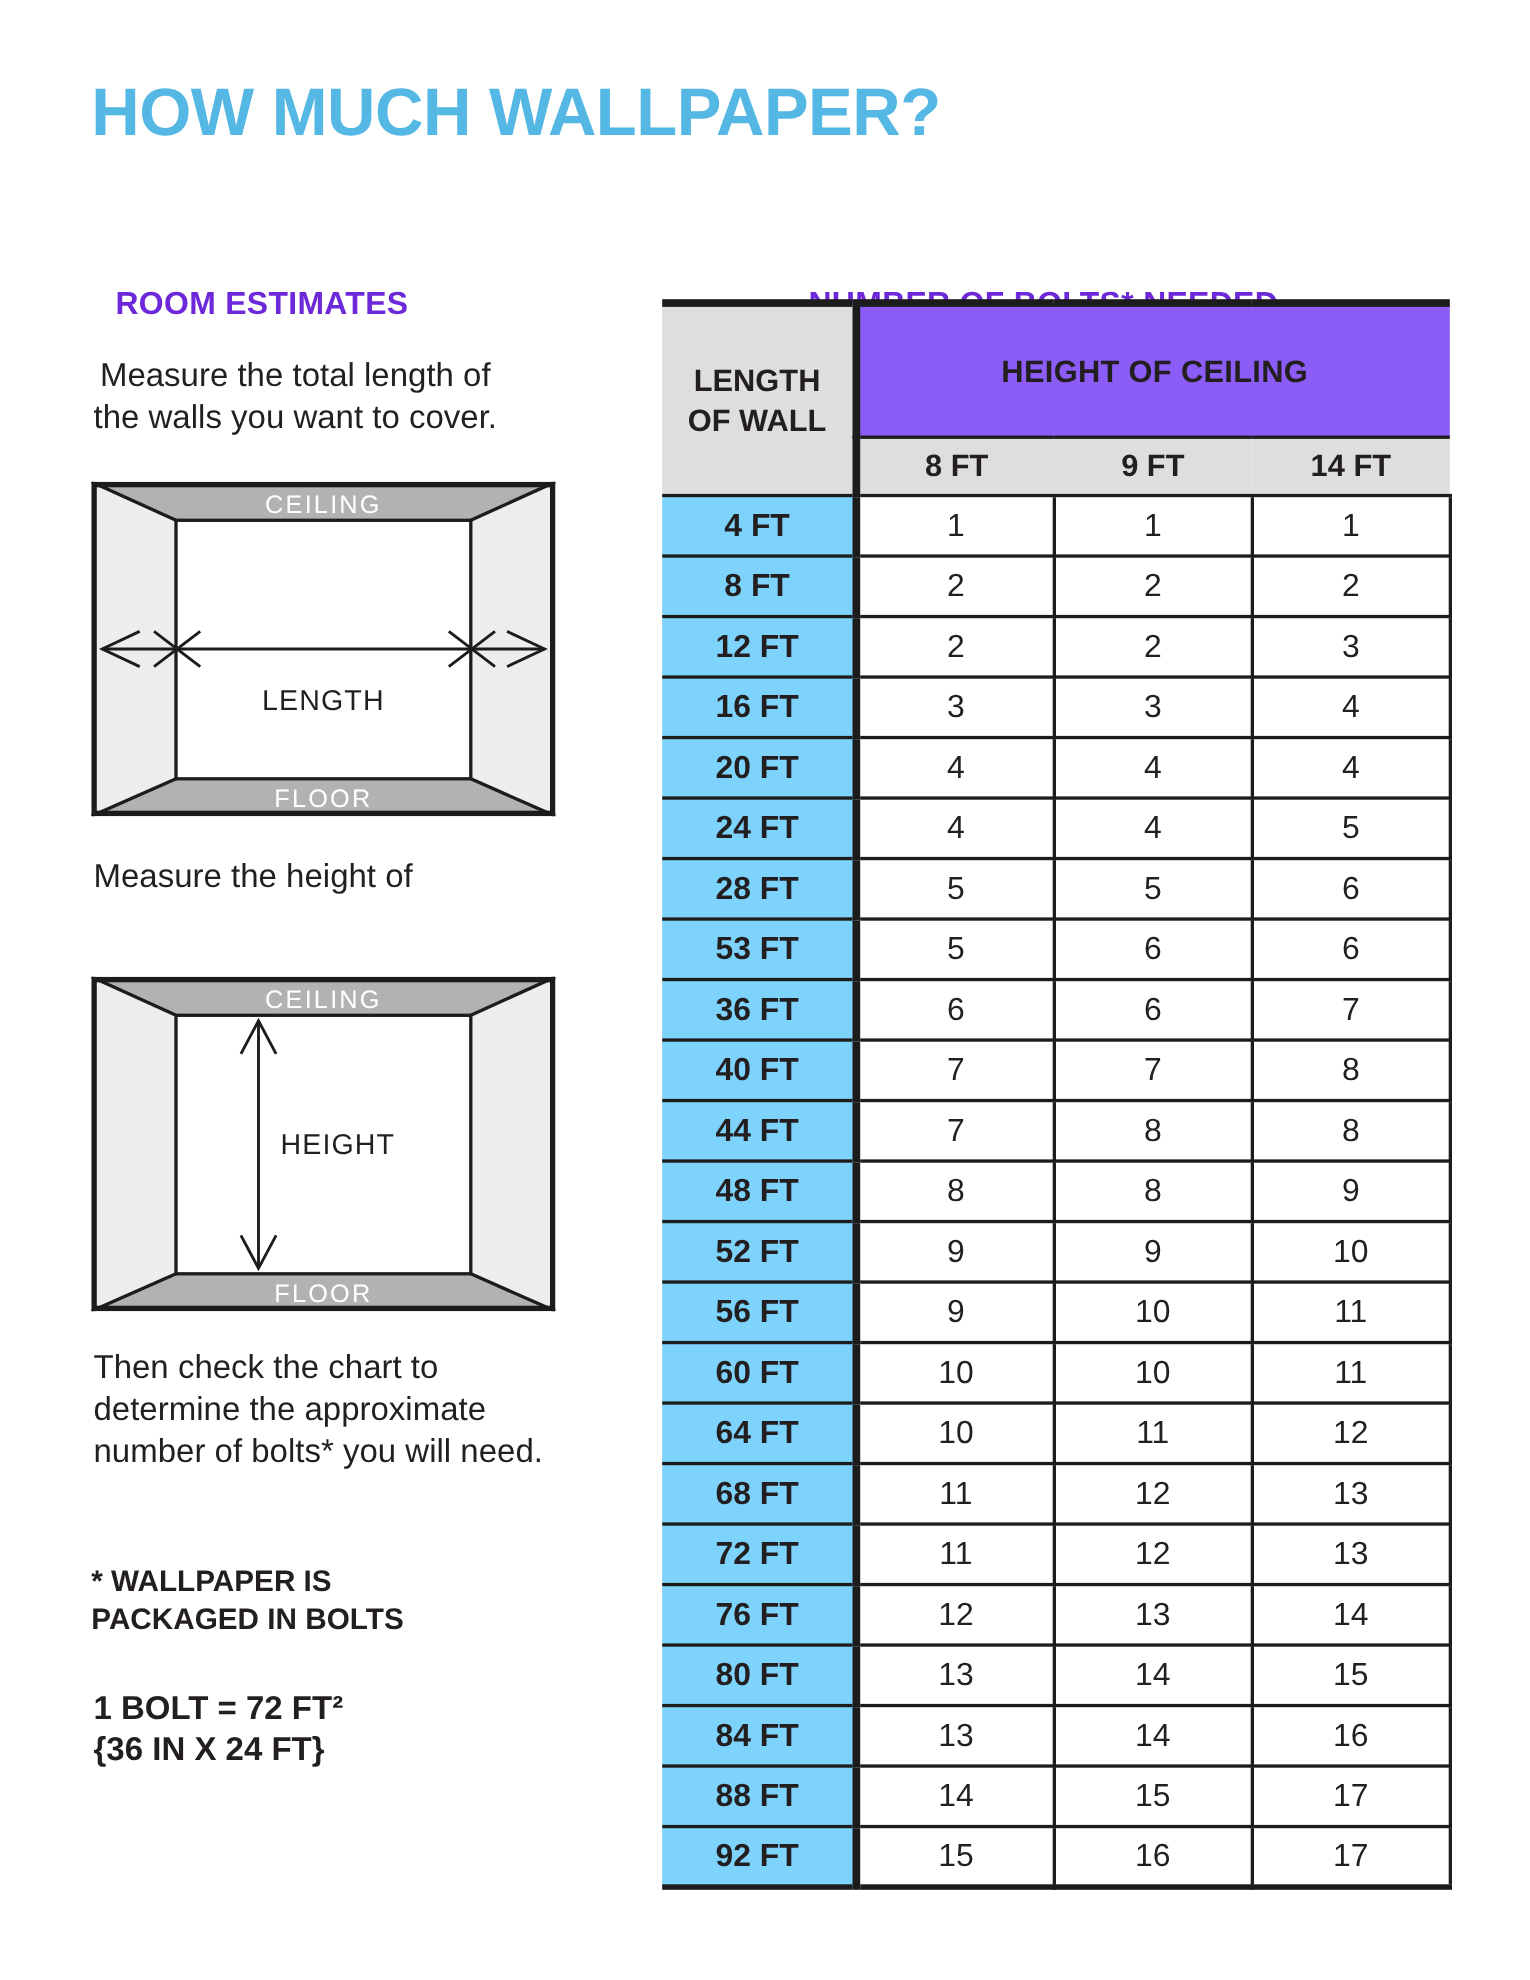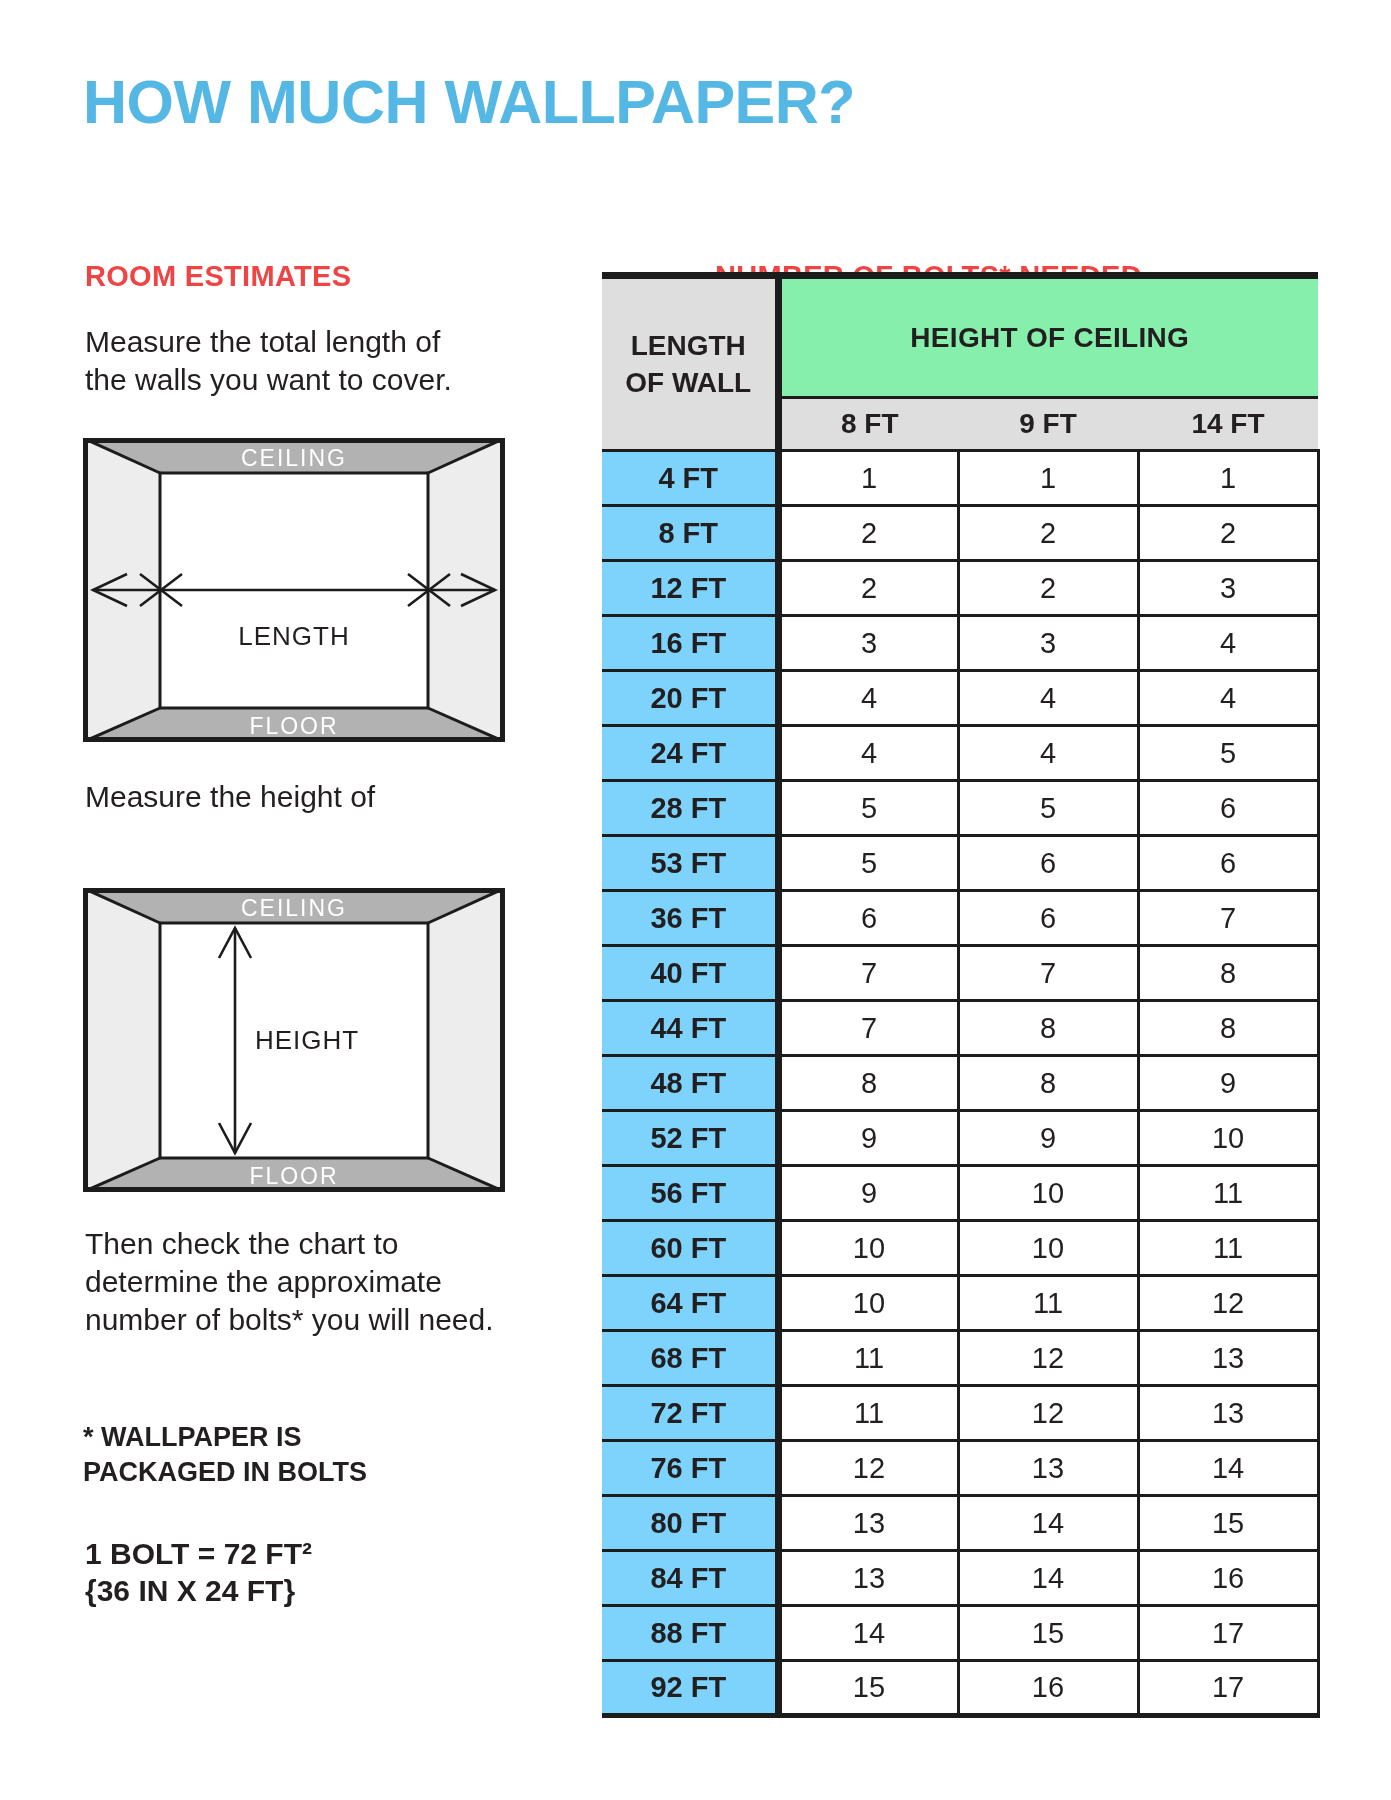--- a/index.html
+++ b/index.html
@@ -5,26 +5,26 @@
   html,body{margin:0;padding:0;background:#ffffff;}
   .page{
     position:relative;width:1391px;height:1800px;background:#ffffff;
     font-family:"Liberation Sans","DejaVu Sans",sans-serif;color:#231F20;overflow:hidden;
   }
   .abs{position:absolute;}
   .page-title{
     left:83px;top:67px;font-size:61px;font-weight:bold;letter-spacing:-0.5px;color:#55B7E4;white-space:nowrap;
   }
   .sec-head{
-    font-size:29px;font-weight:bold;color:#ef4444;letter-spacing:0.3px;white-space:nowrap;
+    font-size:29px;font-weight:bold;color:#6d28d9;letter-spacing:0.3px;white-space:nowrap;margin-left:20px;
   }
   .room-estimates{left:85px;top:260px;}
   .bolts-needed{left:715px;top:260px;}
   .para{left:85px;font-size:30px;line-height:38px;color:#231F20;}
-  .step1{top:323px;}
+  .step1{top:323px;text-align:center;}
   .step2{top:778px;}
   .step3{top:1225px;}
   .footnote{left:83px;top:1420px;font-size:27px;line-height:35px;font-weight:bold;}
   .footnote .indent{}
   .boltinfo{left:85px;top:1520px;font-size:30px;line-height:37px;font-weight:bold;margin-top:15px;}
   .diagram{left:83px;width:422px;height:304px;}
   .diagram1{top:438px;}
   .diagram2{top:888px;}
 
   
@@ -35,21 +35,21 @@
     border-top:7px solid #1C1C1C;border-bottom:5px solid #1C1C1C;
   }
   table.bolts col.c1{width:176px;}
   table.bolts col.cd{width:180px;}
   table.bolts th,table.bolts td{padding:0;text-align:center;vertical-align:middle;}
   th.corner{
     background:#DEDEDE;border-right:7px solid #1C1C1C;border-bottom:3px solid #1C1C1C;
     font-size:28px;font-weight:bold;line-height:37px;
   }
   th.group{
-    background:#86efac;border-bottom:3px solid #1C1C1C;font-size:28px;font-weight:bold;letter-spacing:0.3px;
+    background:#8b5cf6;border-bottom:3px solid #1C1C1C;font-size:28px;font-weight:bold;letter-spacing:0.3px;
   }
   tr.h1{height:122px;}
   tr.h2{height:53px;}
   tr.h2 th{
     background:#DEDEDE;border-bottom:3px solid #1C1C1C;font-size:28px;font-weight:bold;
   }
   tbody tr{height:55px;}
   tbody th{
     background:#7dd3fc;border-right:7px solid #1C1C1C;border-bottom:3px solid #1C1C1C;
     font-size:29px;font-weight:bold;

